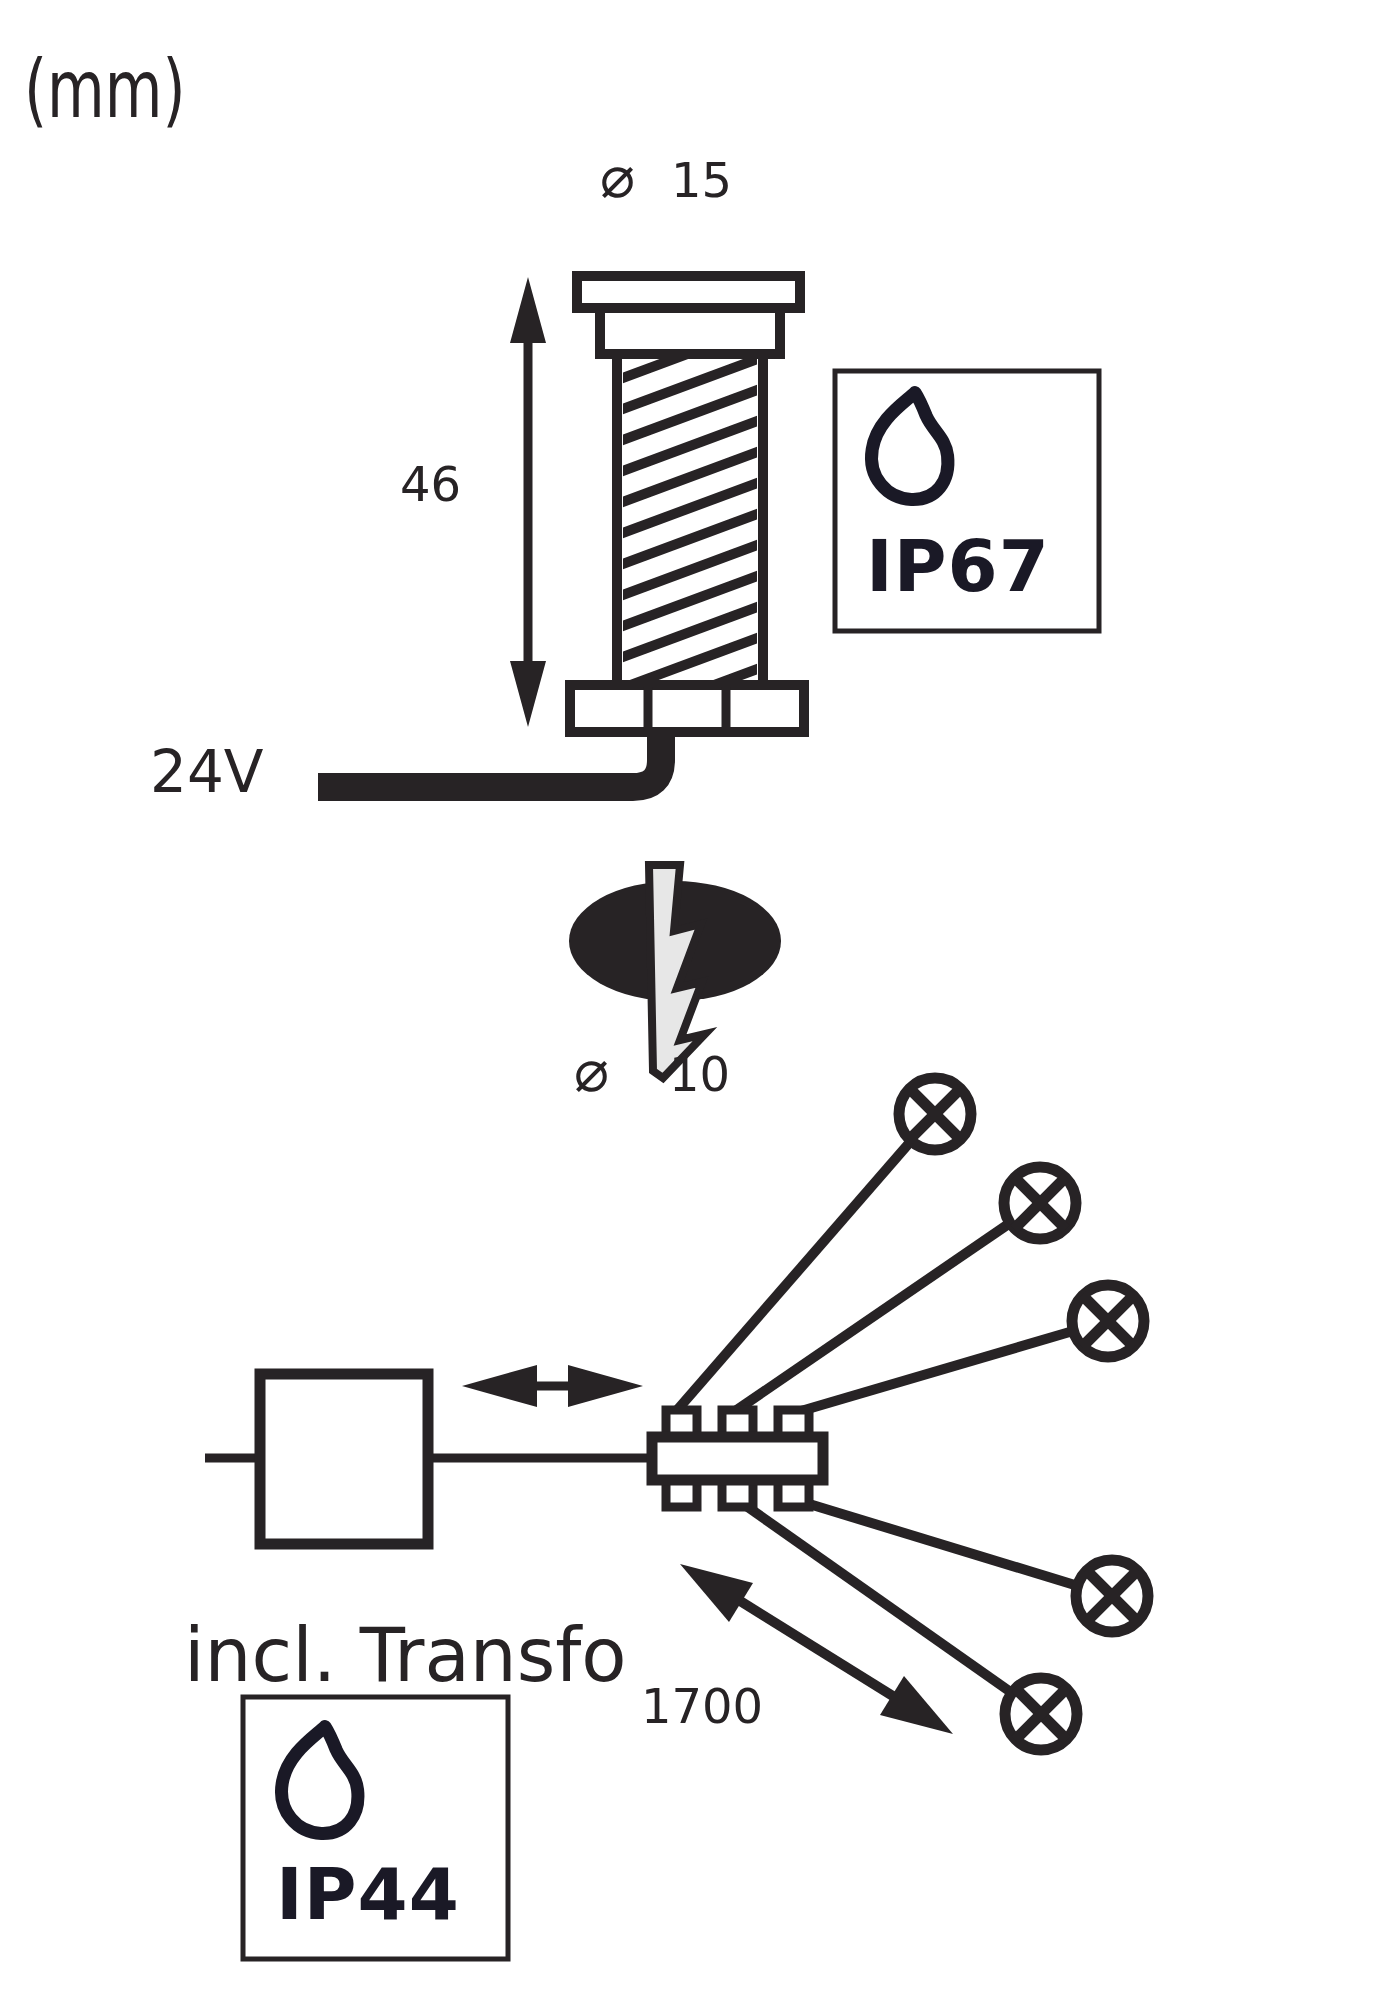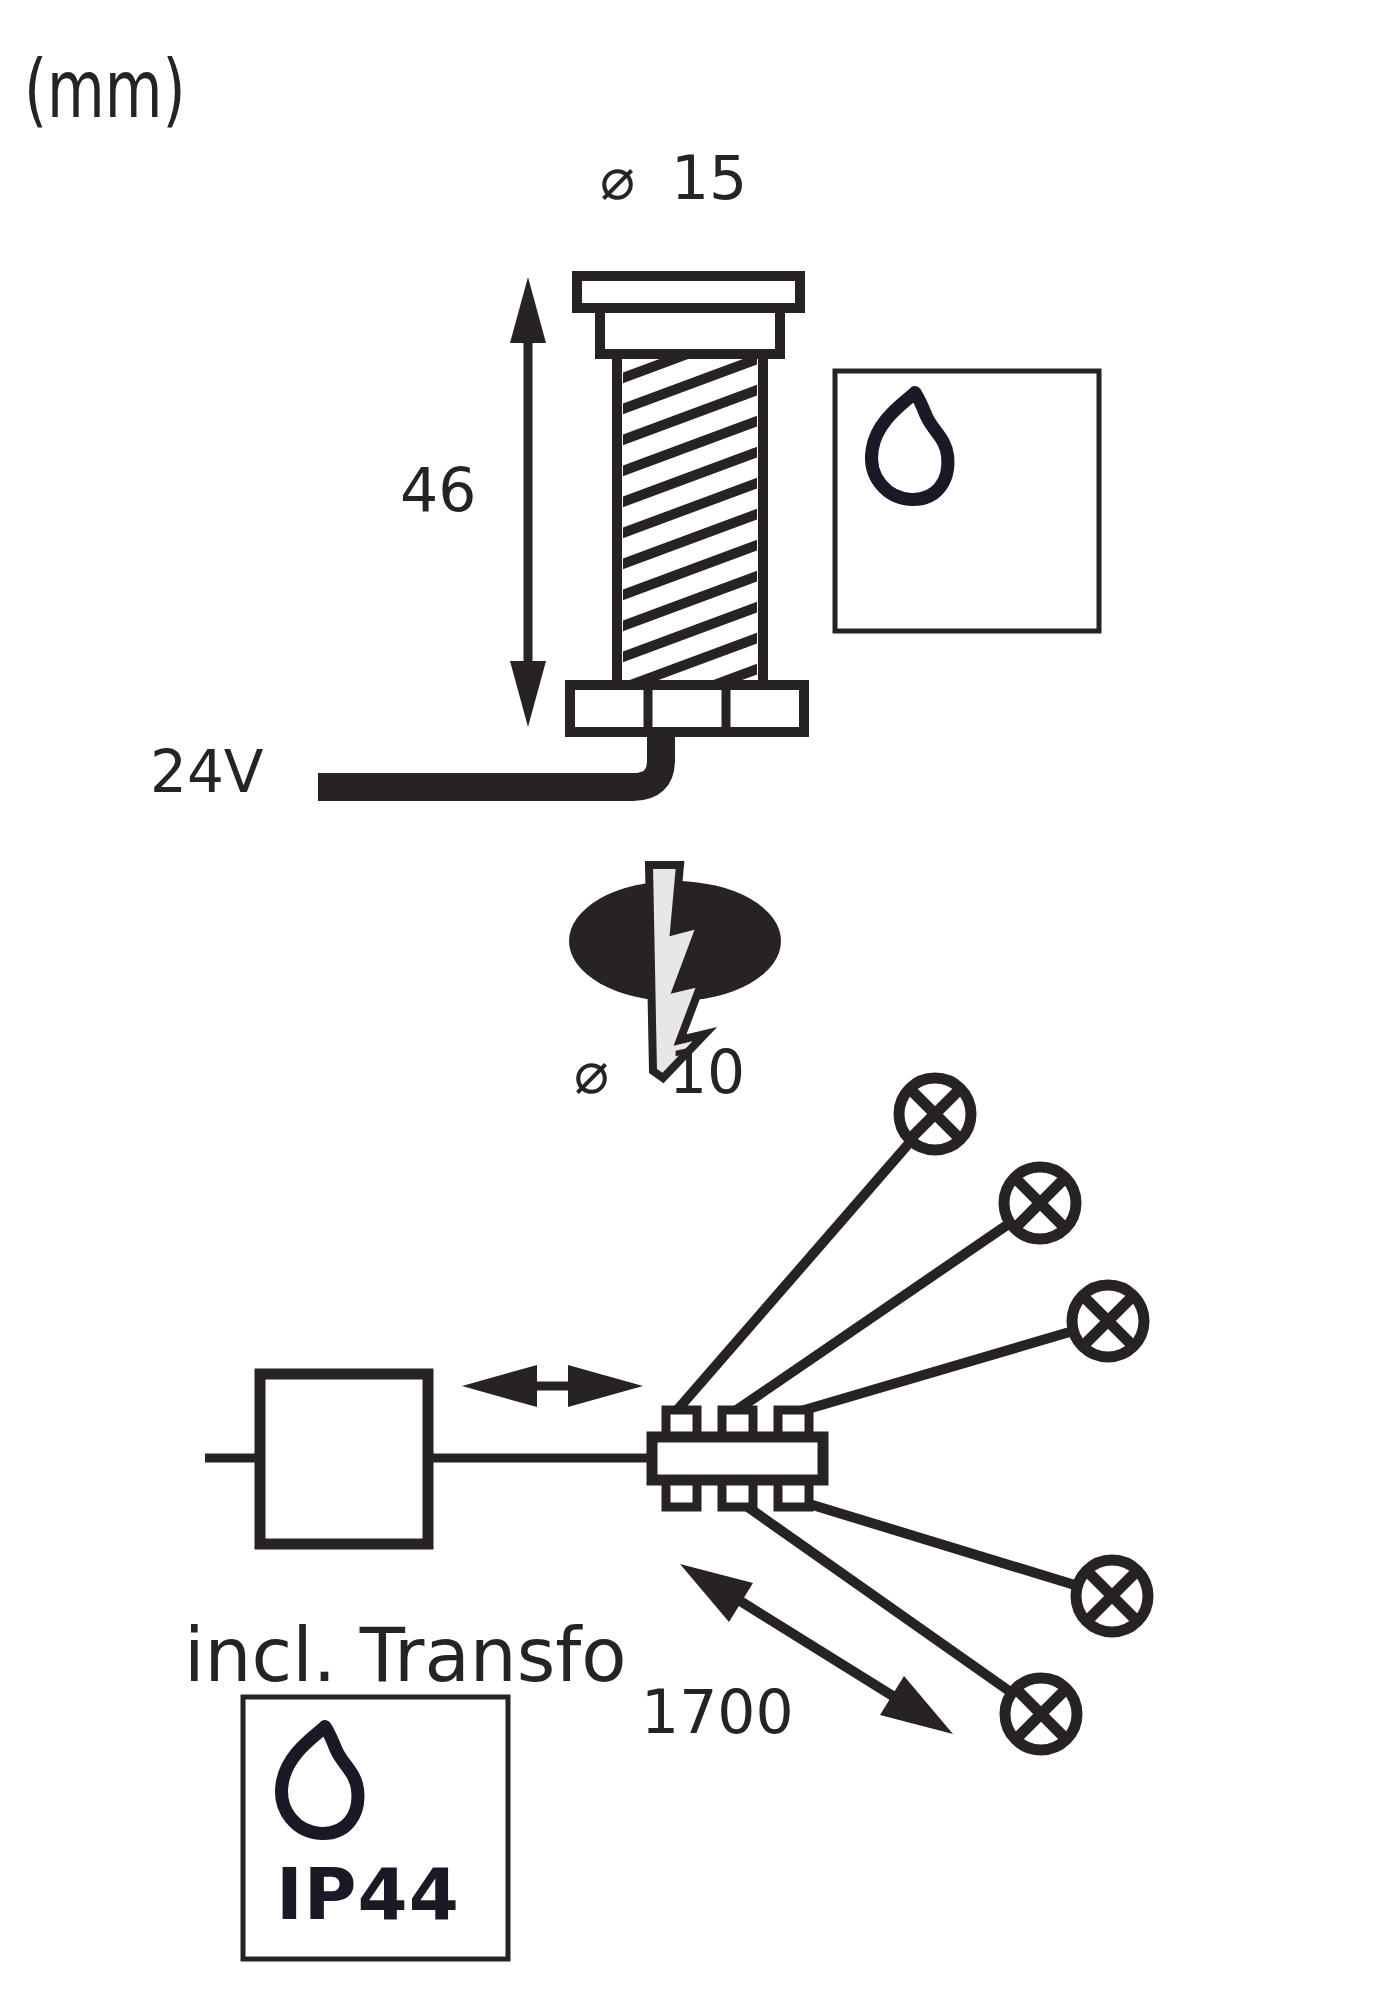--- a/index.html
+++ b/index.html
@@ -12,21 +12,21 @@
     overflow:hidden;
     margin-top:34px;
   }
   #drawing{position:absolute;left:0;top:0;width:1380px;height:2000px;}
   .lbl{
     position:absolute;
     line-height:1;
     white-space:nowrap;
     color:var(--ink,#272325);
   }
-  .dim{font-size:60px;}
+  .dim{font-size:48px;}
   .dia-row{display:inline-flex;align-items:baseline;}
   .dia-sym{font-size:58px;}
   .mm{font-size:80px;transform:scaleX(.74);transform-origin:left top;}
   .badge-txt{font-weight:bold;font-size:72px;color:var(--badge-ink,#1a1926);letter-spacing:1px;}
   .transfo{font-size:74px;}
   svg .ink-stroke{stroke:var(--ink,#272325);fill:none;}
   svg .white-fill{fill:#ffffff;}
   svg .ink-fill{fill:var(--ink,#272325);stroke:none;}
   svg .badge-stroke{stroke:var(--badge-ink,#1a1926);fill:none;}
 </style>
@@ -165,20 +165,21 @@
 
   <div class="lbl dia-row" style="left:600px;top:114px;gap:36px;">
     <span class="dia-sym">⌀</span>
     <span class="dim">15</span>
   </div>
 
   <div class="lbl dim" style="left:400px;top:426px;">46</div>
 
   <div class="lbl" style="left:150px;top:709px;font-size:58px;">24V</div>
 
+  <div class="lbl badge-txt" style="left:866px;top:496px;">IP67</div>
 
   <div class="lbl dia-row" style="left:574px;top:1008px;gap:60px;">
     <span class="dia-sym">⌀</span>
     <span class="dim">10</span>
   </div>
 
 
   <div class="lbl transfo" style="left:184px;top:1584px;">incl. Transfo</div>
 
   <div class="lbl dim" style="left:641px;top:1648px;">1700</div>

